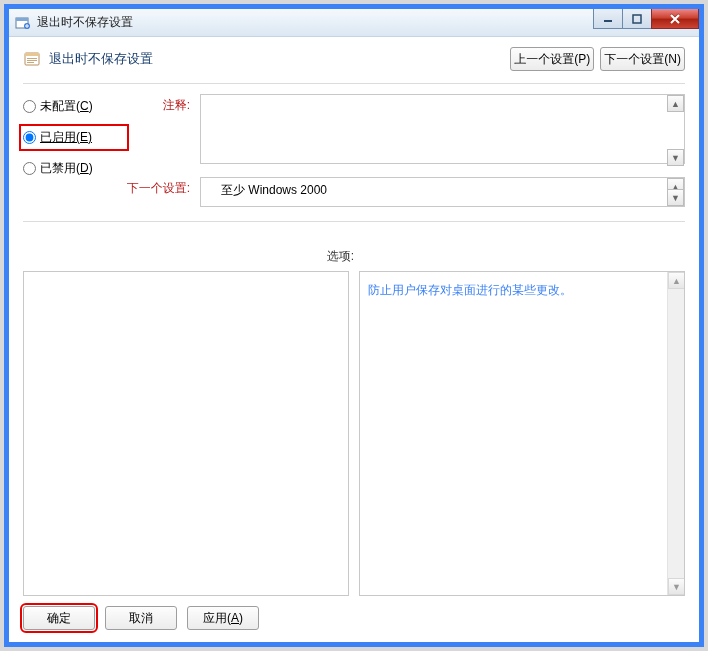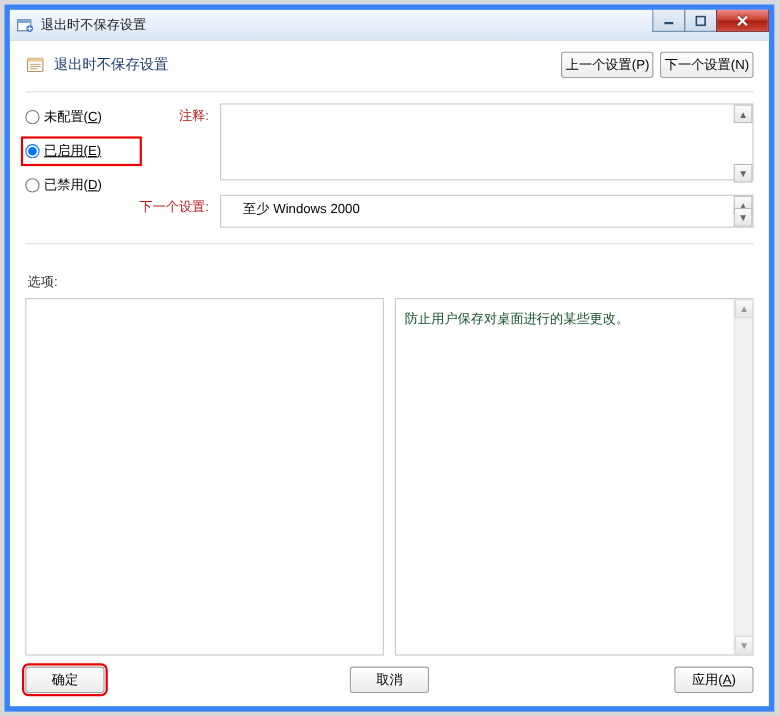--- a/index.html
+++ b/index.html
@@ -34,34 +34,34 @@
 .field-row { display: flex; align-items: flex-start; gap: 10px; }
 .field-label { width: 66px; text-align: right; color: #b91c1c; padding-top: 3px; }
 .textarea-box { flex: 1; position: relative; }
 .textarea-box textarea { width: 100%; height: 70px; resize: none; border: 1px solid #c8c8c8; font-family: inherit; font-size: 12px; padding: 4px; background: #fff; }
 .platform-box { flex: 1; position: relative; }
 .platform-box .plat-inner { border: 1px solid #c8c8c8; height: 30px; padding: 4px 18px 4px 20px; background: #fff; display: flex; align-items: flex-start; }
 .scroll-arrow { position: absolute; right: 1px; width: 17px; height: 17px; background: linear-gradient(#fbfbfb,#e6e6e6); border: 1px solid #bcbcbc; display:flex; align-items:center; justify-content:center; color:#666; font-size:9px; }
 .scroll-arrow.up { top: 1px; }
 .scroll-arrow.down { bottom: 1px; }
 
-.mid-labels { display: flex; margin-top: 16px; }
+.mid-labels { display: flex; margin-top: 16px; text-align: right; }
 .mid-labels .lab { color: #333; }
 .mid-labels .lab.left { width: 50%; padding-left: 2px;}
 .mid-labels .lab.right { width: 50%; padding-left: 4px;}
 
 .panels { flex: 1; display: flex; gap: 10px; margin-top: 6px; min-height: 0; }
 .panel { flex: 1; border: 1px solid #c8c8c8; background: #fff; position: relative; overflow: hidden; }
-.panel .panel-inner { padding: 8px 17px 8px 8px; line-height: 1.8; color: #14532d; height: 100%; overflow: hidden; }
+.panel .panel-inner { padding: 8px 17px 8px 8px; line-height: 1.8; color: #3b82f6; height: 100%; overflow: hidden; }
 .panel .scroll-track { position: absolute; right: 0; top: 0; bottom: 0; width: 17px; background: #f0f0f0; border-left: 1px solid #e3e3e3; }
 .panel .scroll-track .sarrow { position: absolute; left:0; width: 17px; height: 17px; background: linear-gradient(#fbfbfb,#e6e6e6); border: 1px solid #d8d8d8; display:flex; align-items:center; justify-content:center; color:#999; font-size:9px; }
 .panel .scroll-track .sarrow.top { top: 0; }
 .panel .scroll-track .sarrow.bot { bottom: 0; }
 
-.footer { display: flex; justify-content: space-between; gap: 10px; padding-top: 10px; }
+.footer { display: flex; justify-content: flex-start; gap: 10px; padding-top: 10px; }
 .fbtn { min-width: 72px; height: 24px; padding: 0 14px; background: linear-gradient(#fdfdfd,#ececec); border: 1px solid #9e9e9e; border-radius: 3px; font-size: 12px; cursor: pointer; }
 .fbtn.highlight { outline: 2px solid #e60000; outline-offset: 1px; }
 
 .ul { text-decoration: underline; }
 </style>
 </head>
 <body>
 
 <div class="window">
   <div class="titlebar">

